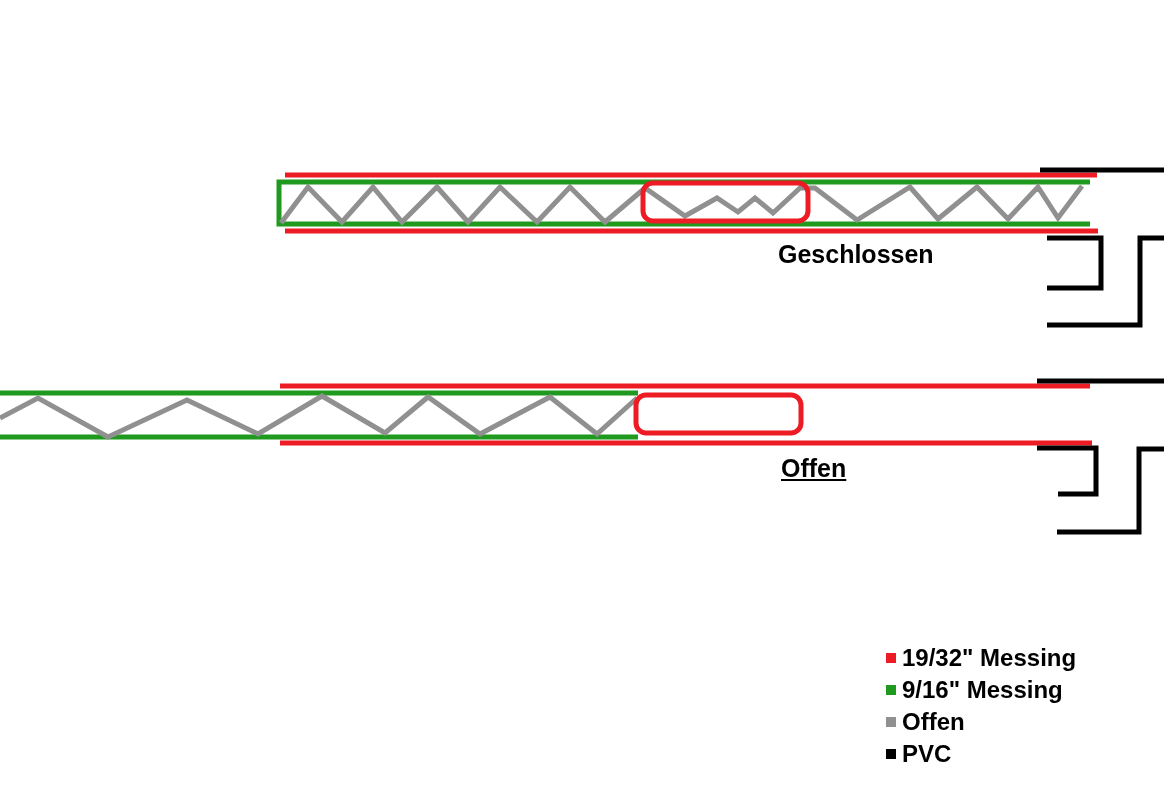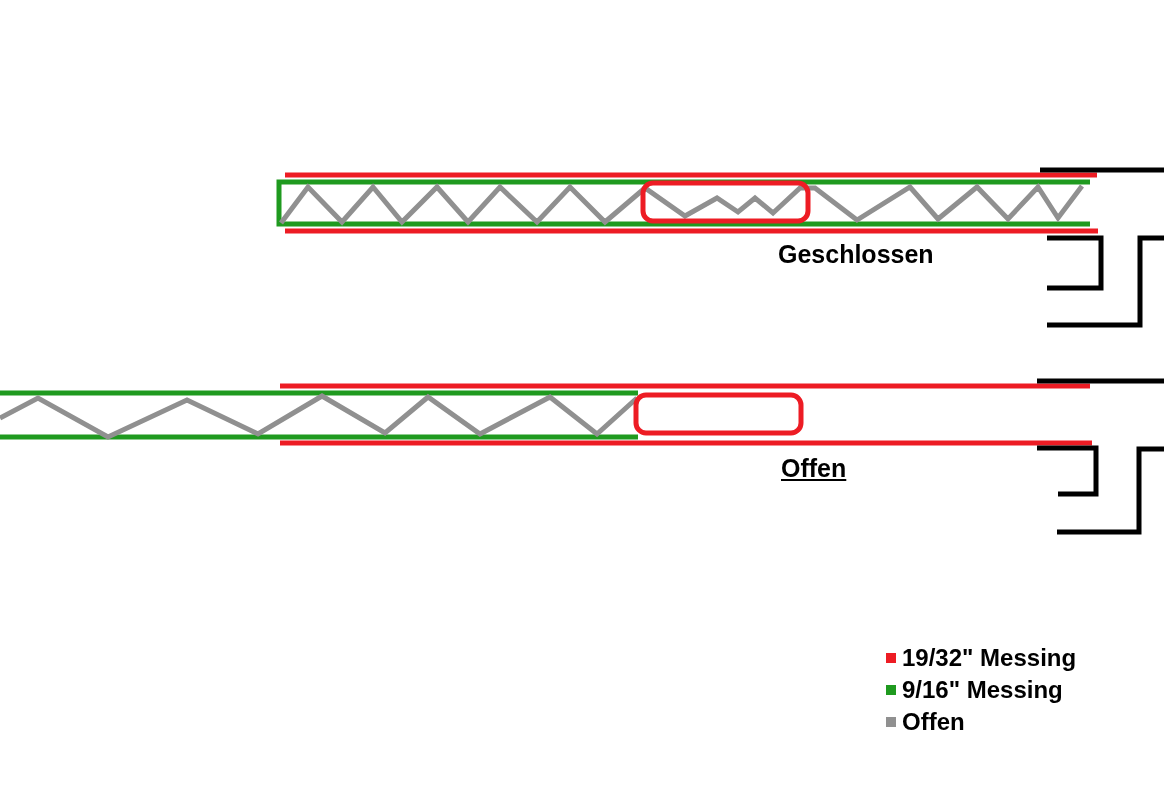--- a/index.html
+++ b/index.html
@@ -90,15 +90,19 @@
       <span class="legend-label">19/32" Messing</span>
     </div>
     <div class="legend-row">
       <span class="legend-swatch" style="background: rgb(31, 154, 31);"></span>
       <span class="legend-label">9/16" Messing</span>
     </div>
     <div class="legend-row">
       <span class="legend-swatch" style="background: rgb(144, 144, 144);"></span>
       <span class="legend-label">Offen</span>
     </div>
+    <div class="legend-row">
+      <span class="legend-swatch" style="background: rgb(0, 0, 0);"></span>
+      <span class="legend-label">PVC</span>
+    </div>
   </div>
 
 </div>
 
 </body></html>

